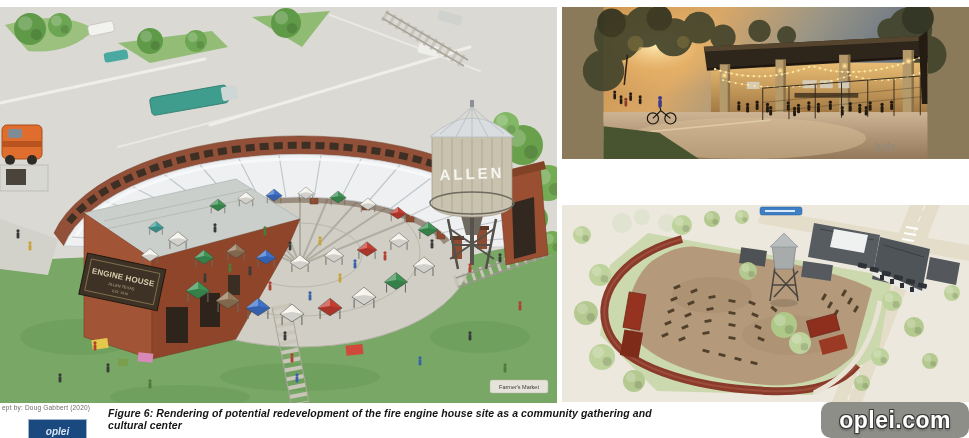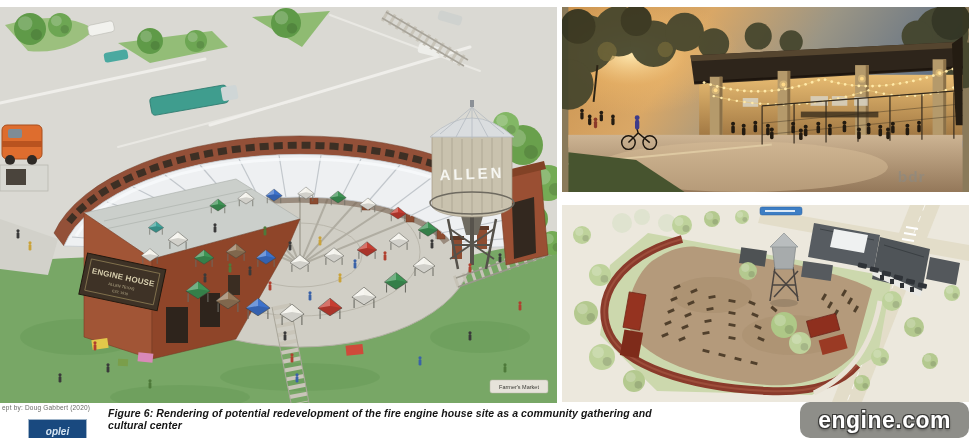--- a/index.html
+++ b/index.html
@@ -1,21 +1,21 @@
 <!DOCTYPE html>
 <html><head>
 <meta charset="utf-8">
 <style>
   html,body{margin:0;padding:0;background:#fff;}
   .page{position:relative;width:969px;height:438px;background:#ffffff;overflow:hidden;
         font-family:"Liberation Sans",sans-serif;}
   .panel{position:absolute;overflow:hidden;background:#dad9d3;}
   .panel svg{display:block;width:100%;height:100%;}
   #panel-left{left:0;top:7px;width:557px;height:396px;}
-  #panel-topright{left:562px;top:7px;width:407px;height:185px;background:#8a7a5a;}
+  #panel-topright{left:562px;top:7px;width:407px;height:152px;background:#8a7a5a;}
   #panel-bottomright{left:562px;top:205px;width:407px;height:197px;background:#ece8dd;}
   .credit{position:absolute;left:2px;top:404px;font-size:6.5px;color:#6b6b68;letter-spacing:.2px;}
   .caption{position:absolute;left:88px;top:407px;width:560px;font-size:10.5px;font-style:italic;
            font-weight:700;color:#141414;letter-spacing:.1px;margin-left:20px;}
   .logo{position:absolute;left:28px;top:419px;width:57px;height:22px;background:#19497f;
         color:#d5e4f2;display:flex;align-items:center;justify-content:center;
         font-size:10px;font-weight:700;font-style:italic;border:1px solid #9fb4c9;}
   .watermark{position:absolute;right:0;top:402px;height:36px;padding:0 18px;border-radius:10px;
              background:#8e8e89;color:#ffffff;font-weight:700;font-size:23px;display:flex;
              align-items:center;letter-spacing:.5px;
@@ -584,15 +584,15 @@
       <g>
         <rect x="198" y="2" width="42" height="8" rx="2" fill="#3d7ec4" stroke="#2a5f9e" stroke-width=".5"></rect>
         <rect x="203" y="5" width="30" height="2" fill="#dce9f6"></rect>
       </g>
     </svg>
   </div>
 
   <div class="credit">ept by: Doug Gabbert (2020)</div>
   <div class="caption">Figure 6: Rendering of potential redevelopment of the fire engine house site as a community gathering and cultural center</div>
   <div class="logo">oplei</div>
-  <div class="watermark">engine.com</div>
+  <div class="watermark">oplei.com</div>
 
 </div>
 
 </body></html>

